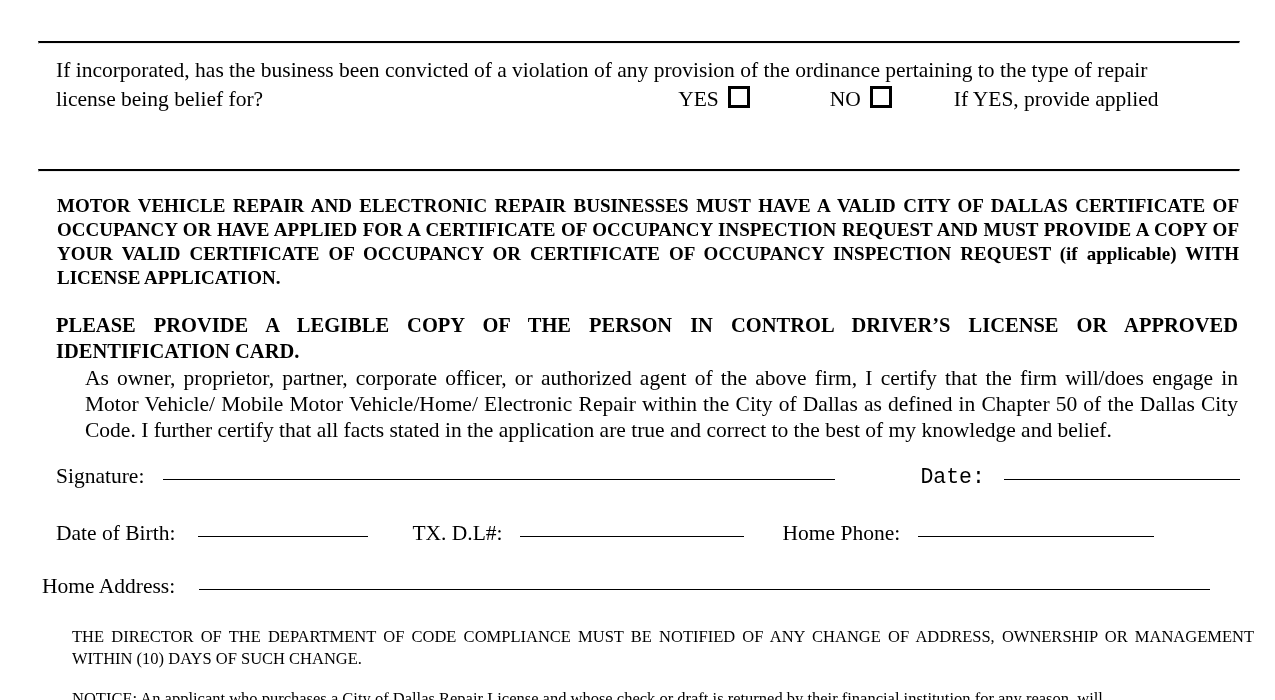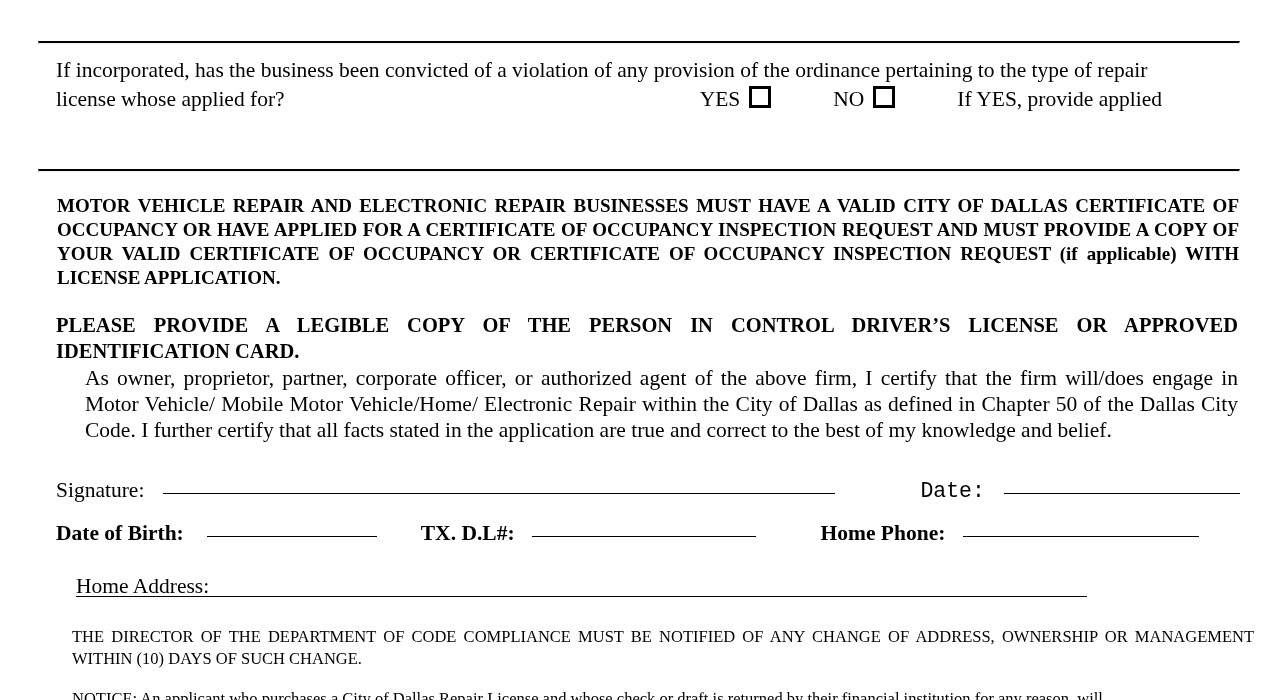--- a/index.html
+++ b/index.html
@@ -40,21 +40,21 @@
     width: 1182px;
     font-size: 21.5px;
     line-height: 27px;
   }
   .q-line2 {
     display: flex;
     align-items: baseline;
   }
   .q-line2 .q-text { white-space: pre; }
   .yes-label  { margin-left: 415px; }
-  .no-label   { margin-left: 62px; }
+  .no-label   { margin-left: 80px; }
   .details-label { margin-left: 62px; }
 
   .checkbox {
     display: inline-block;
     width: 16px;
     height: 16px;
     border: 3px solid #000;
     background: #fff;
     margin-left: 9px;
     position: relative;
@@ -106,33 +106,33 @@
   }
   .field-label { display: inline-block; }
   .rule {
     display: inline-block;
     height: 0;
     border-bottom: 1.6px solid #000;
     position: relative;
     top: -3px;
   }
 
-  .row-signature { left: 56px; top: 478px; }
+  .row-signature { left: 56px; top: 464px; }
   .row-signature .rule-signature { width: 672px; margin-left: 19px; }
   .row-signature .date-label { margin-left: 85px; font-family: Liberation Mono, monospace; }
   .row-signature .rule-date { width: 236px; margin-left: 19px; }
 
-  .row-dob { left: 56px; top: 521px; font-weight: bold; }
+  .row-dob { left: 56px; top: 521px; }
   .row-dob .rule-dob { width: 170px; margin-left: 23px; }
   .row-dob .dl-label { margin-left: 44px; }
   .row-dob .rule-dl  { width: 224px; margin-left: 17px; }
-  .row-dob .phone-label { margin-left: 65px; text-align: right; }
+  .row-dob .phone-label { margin-left: 39px; text-align: right; }
   .row-dob .rule-phone { width: 236px; margin-left: 18px; }
 
-  .row-address { left: 52px; top: 574px; flex-direction: column; }
+  .row-address { left: 42px; top: 574px; }
   .row-address .rule-address { width: 1011px; margin-left: 24px; }
 
   
   .small-print {
     position: absolute;
     left: 72px;
     width: 1182px;
     font-size: 16.5px;
     line-height: 22px;
     text-align: justify;
@@ -148,21 +148,21 @@
 </head>
 <body>
 
 <div class="page">
 
   <hr class="hrule hrule-top">
 
   <div class="question-block">
     <div class="q-line1">If incorporated, has the business been convicted of a violation of any provision of the ordinance pertaining to the type of repair</div>
     <div class="q-line2">
-      <span class="q-text">license whose applied for?</span>
+      <span class="q-text">license being belief for?</span>
       <span class="yes-label">YES</span>
       <span class="checkbox"></span>
       <span class="no-label">NO</span>
       <span class="checkbox"></span>
       <span class="details-label">If YES, provide applied</span>
     </div>
   </div>
 
   <hr class="hrule hrule-bottom">
 

